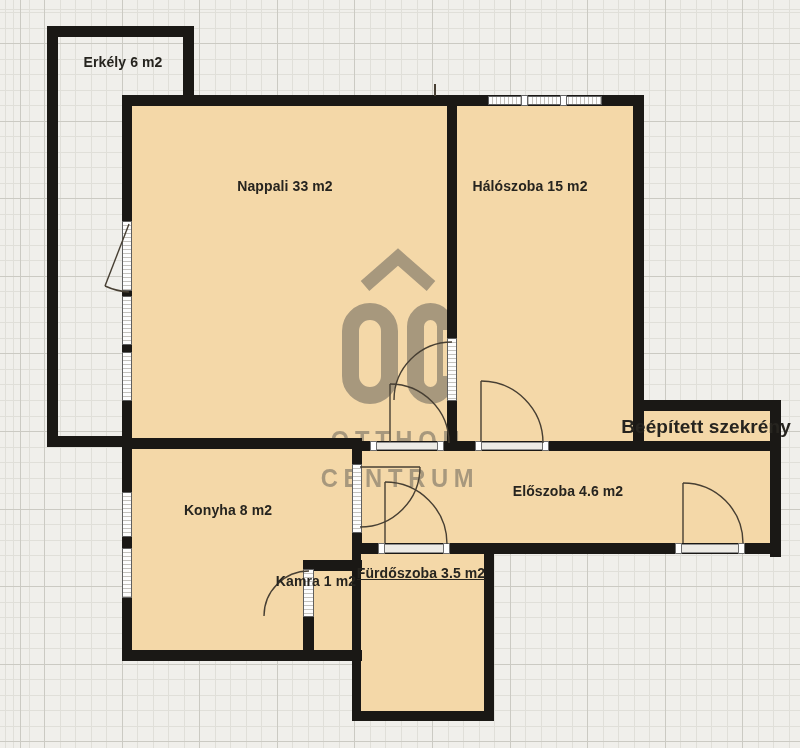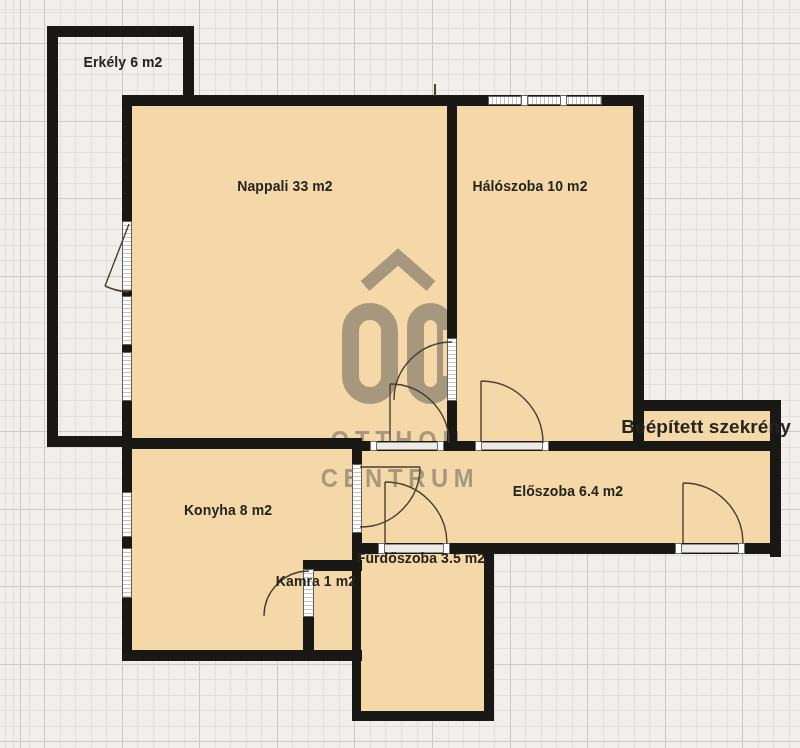--- a/index.html
+++ b/index.html
@@ -117,20 +117,20 @@
 
       <path d="M683,543 L683,483"></path>
       <path d="M683,483 A60,60 0 0 1 743,543"></path>
 
       <path d="M435,84 L435,96" stroke-width="2"></path>
     </g>
   </svg>
 
   <div class="lbl" style="left:123px;top:62px;">Erkély 6 m2</div>
   <div class="lbl" style="left:285px;top:186px;">Nappali 33 m2</div>
-  <div class="lbl" style="left:530px;top:186px;">Hálószoba 10 m2</div>
+  <div class="lbl" style="left:530px;top:186px;">Hálószoba 15 m2</div>
   <div class="lbl lbl-small" style="left:706px;top:427px;">Beépített szekrény</div>
-  <div class="lbl" style="left:568px;top:491px;">Előszoba 6.4 m2</div>
+  <div class="lbl" style="left:568px;top:491px;">Előszoba 4.6 m2</div>
   <div class="lbl" style="left:228px;top:510px;">Konyha 8 m2</div>
   <div class="lbl" style="left:316px;top:581px;">Kamra 1 m2</div>
-  <div class="lbl" style="left:421px;top:558px;">Fürdőszoba 3.5 m2</div>
+  <div class="lbl" style="left:421px;top:573px;text-decoration:underline;">Fürdőszoba 3.5 m2</div>
 
 </div>
 
 </body></html>

